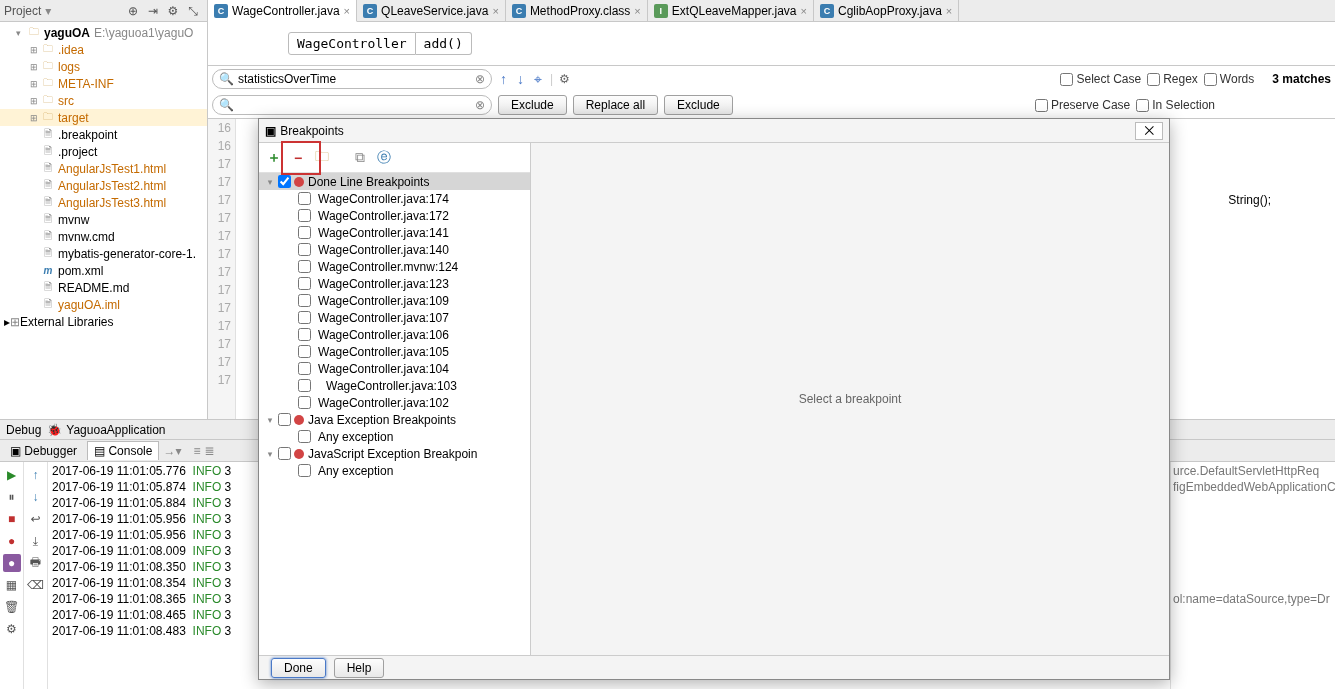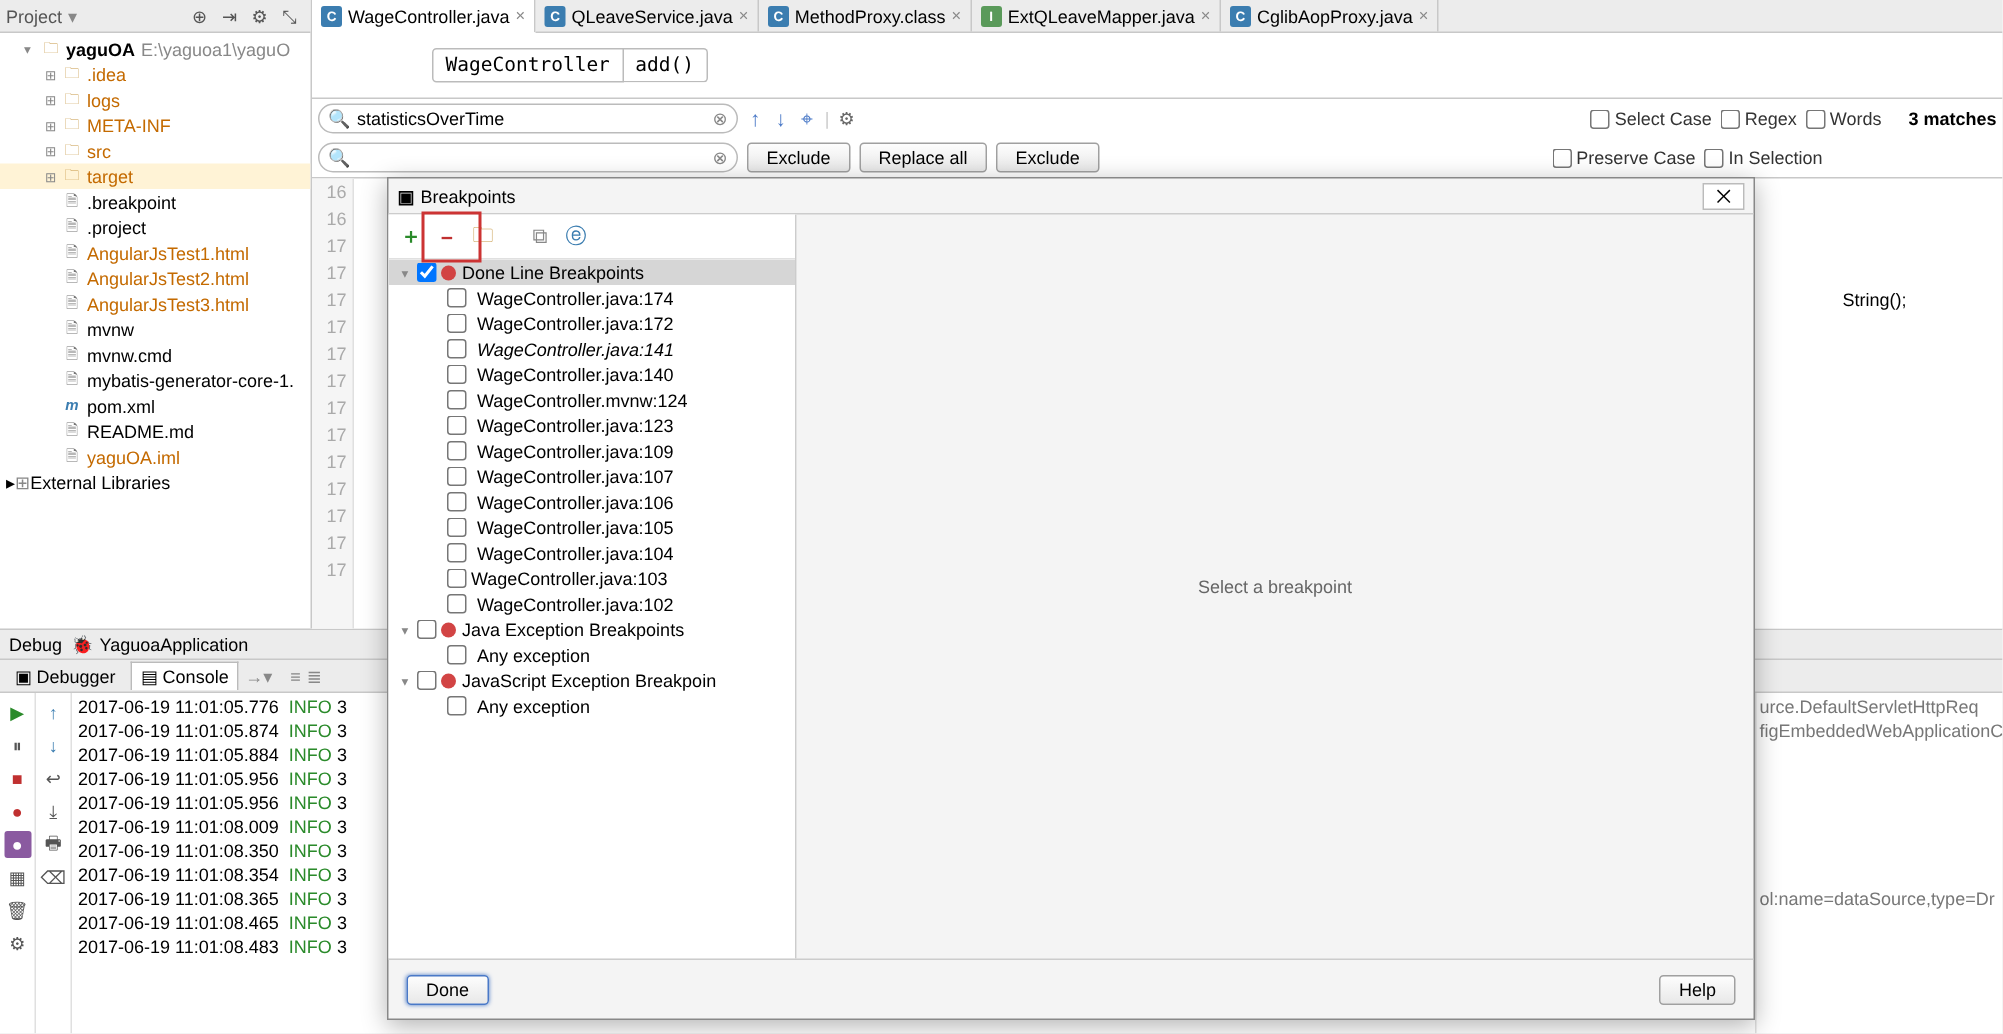--- a/index.html
+++ b/index.html
@@ -77,21 +77,21 @@
 .minus { color: #c03030; font-weight: bold; font-size: 18px; }
 .red-highlight { position: absolute; border: 2px solid #cc3333; width: 40px; height: 34px; pointer-events: none; }
 .bp-tree { flex: 1; overflow: auto; font-size: 12px; }
 .bp-row { display: flex; align-items: center; height: 17px; white-space: nowrap; }
 .bp-row.sel { background: #d6d6d6; }
 .bp-row .exp { width: 10px; color: #888; font-size: 9px; text-align: center; }
 .bp-row input[type=checkbox] { margin: 0 3px; }
 .bp-dot { width: 10px; height: 10px; border-radius: 50%; background: #d24444; margin-right: 4px; }
 .bp-exc { width: 10px; height: 10px; border-radius: 50%; background: #d24444; margin-right: 4px; position: relative; }
 .bp-right { flex: 1; display: flex; align-items: center; justify-content: center; color: #666; }
-.bp-footer { height: 40px; display: flex; align-items: center; justify-content: space-between; padding: 0 12px; gap: 8px; border-top: 1px solid #ccc; }
+.bp-footer { height: 24px; display: flex; align-items: center; justify-content: flex-start; padding: 0 12px; gap: 8px; border-top: 1px solid #ccc; }
 .bp-footer .btn.primary { border-color: #4a79c7; box-shadow: 0 0 3px #4a79c7; }
 
 
 .bottom { height: 270px; border-top: 1px solid #c8c8c8; background: #fff; display: flex; flex-direction: column; }
 .debug-hdr { height: 20px; display: flex; align-items: center; padding: 0 6px; background: #ececec; border-bottom: 1px solid #c8c8c8; }
 .debug-hdr .bug { color: #5a9a5a; margin-right: 4px; }
 .console-tabs { height: 22px; display: flex; align-items: center; background: #ececec; border-bottom: 1px solid #c8c8c8; padding: 0 4px; gap: 4px; }
 .ctab { padding: 2px 6px; display: flex; align-items: center; gap: 3px; cursor: pointer; }
 .ctab.active { background: #fff; border: 1px solid #bbb; border-bottom: none; }
 .console-body { flex: 1; display: flex; min-height: 0; }
@@ -431,21 +431,21 @@
             <div class="bp-row" style="padding-left: 36px;">
               <input type="checkbox" style="">
               <span style="margin-left:4px;">WageController.java:174</span>
             </div>
             <div class="bp-row" style="padding-left: 36px;">
               <input type="checkbox" style="">
               <span style="margin-left:4px;">WageController.java:172</span>
             </div>
             <div class="bp-row" style="padding-left: 36px;">
               <input type="checkbox" style="">
-              <span style="margin-left:4px;font-style:italic;">WageController.java:141</span>
+              <span style="margin-left:4px;">WageController.java:141</span>
             </div>
             <div class="bp-row" style="padding-left: 36px;">
               <input type="checkbox" style="">
               <span style="margin-left:4px;">WageController.java:140</span>
             </div>
             <div class="bp-row" style="padding-left: 36px;">
               <input type="checkbox" style="">
               <span style="margin-left:4px;">WageController.mvnw:124</span>
             </div>
             <div class="bp-row" style="padding-left: 36px;">
@@ -467,21 +467,21 @@
             <div class="bp-row" style="padding-left: 36px;">
               <input type="checkbox" style="">
               <span style="margin-left:4px;">WageController.java:105</span>
             </div>
             <div class="bp-row" style="padding-left: 36px;">
               <input type="checkbox" style="">
               <span style="margin-left:4px;">WageController.java:104</span>
             </div>
             <div class="bp-row" style="padding-left: 36px;">
               <input type="checkbox" style="">
-              <span style="margin-left:0;text-align:right;">WageController.java:103</span>
+              <span style="margin-left:12px;text-align:right;">WageController.java:103</span>
             </div>
             <div class="bp-row" style="padding-left: 36px;">
               <input type="checkbox" style="">
               <span style="margin-left:4px;">WageController.java:102</span>
             </div>
           </div>
         <div class="bp-row" style="padding-left:6px;">
           <span class="exp">▾</span>
             <input type="checkbox" style="">
             <span class="bp-exc"></span>

